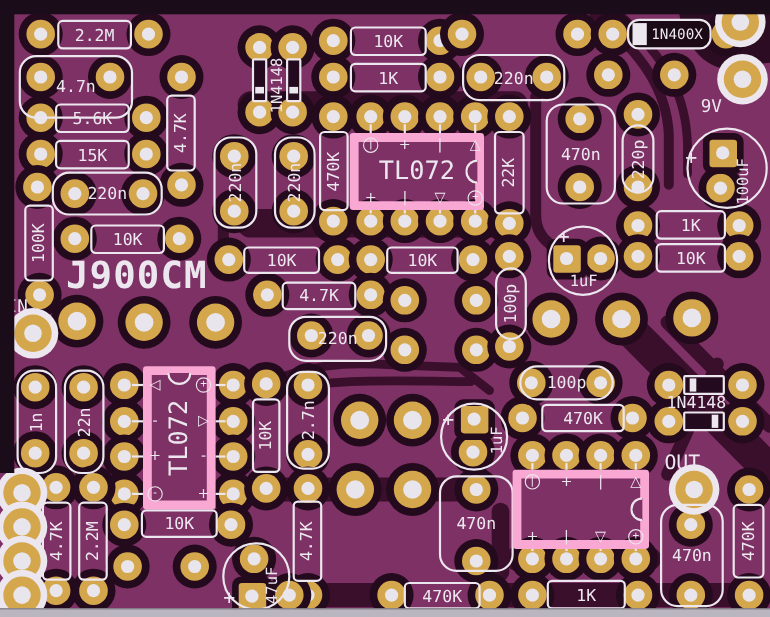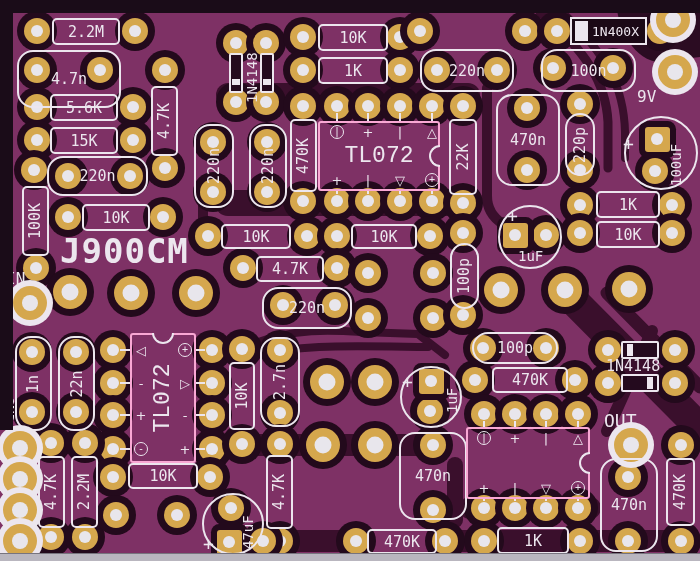--- a/index.html
+++ b/index.html
@@ -18,26 +18,26 @@
   .hole{position:absolute;left:50%;top:50%;transform:translate(-50%,-50%);
         background:#e8e6ec;border-radius:50%;}
   
   .cmp{position:absolute;border:2px solid #ece6ee;z-index:3;box-sizing:border-box;
        display:flex;align-items:center;justify-content:center;background:transparent;}
   .cmp .lab{color:#ece6ee;font-size:15px;white-space:nowrap;}
   .cmp .lab.vert{transform:rotate(-90deg);}
   .res{border-radius:5px;}
   .cap{border-radius:16px;}
   .dio{background:#240a1e;border-radius:2px;}
-  .diofill{background:#1b0916;border-radius:0;}
+  .diofill{background:#1b0916;border-radius:11px;}
   .band{position:absolute;background:#ece6ee;}
   .circ{position:absolute;border:2px solid #ece6ee;border-radius:50%;
         box-sizing:border-box;z-index:3;background:transparent;}
-  .ic{position:absolute;border:2px solid #f9a8d4;z-index:3;box-sizing:border-box;
-      border-radius:3px;font-family:Liberation Mono, monospace;}
+  .ic{position:absolute;border:8px solid #f9a8d4;z-index:3;box-sizing:border-box;
+      border-radius:3px;}
   .ic .icname{position:absolute;left:50%;top:50%;transform:translate(-50%,-50%);
       color:#ece6ee;font-size:23px;white-space:nowrap;}
   .ic .icname.vert{transform:translate(-50%,-50%) rotate(-90deg);}
   .notch{position:absolute;background:#7e3165;border:2px solid #ece6ee;box-sizing:border-box;}
   .sym{position:absolute;color:#ece6ee;z-index:3;
        font-family:"DejaVu Sans",sans-serif;font-size:13px;line-height:13px;
        transform:translate(-50%,-50%);}
   .csym{position:absolute;width:14px;height:14px;border:1.5px solid #ece6ee;
         border-radius:50%;color:#ece6ee;font-size:10px;line-height:11px;
         text-align:center;z-index:3;transform:translate(-50%,-50%);box-sizing:border-box;}
@@ -553,23 +553,20 @@
     <div class="cmp res" style="left: 318px; top: 57px; width: 70px; height: 27px;">
       <span class="lab">1K</span>
     </div>
     <div class="cmp cap" style="left: 420px; top: 49px; width: 94px; height: 43px;">
       <span class="lab">220n</span>
     </div>
     <div class="cmp diofill" style="left: 570px; top: 17px; width: 77px; height: 28px;">
       <div class="band" style="left: 3px; top: 2px; bottom: 2px; width: 13px;"></div>
       <span class="lab" style="font-size: 13px; margin-left: 14px;">1N400X</span>
     </div>
-    <div class="cmp cap" style="left: 541px; top: 49px; width: 95px; height: 43px;">
-      <span class="lab">100n</span>
-    </div>
     <div class="cmp cap" style="left: 194px; top: 124px; width: 40px; height: 84px;">
       <span class="lab vert">220n</span>
     </div>
     <div class="cmp cap" style="left: 249px; top: 124px; width: 38px; height: 84px;">
       <span class="lab vert">220n</span>
     </div>
     <div class="cmp res" style="left: 290px; top: 119px; width: 27px; height: 73px;">
       <span class="lab vert">470K</span>
     </div>
     <div class="cmp res" style="left: 449px; top: 119px; width: 28px; height: 76px;">

